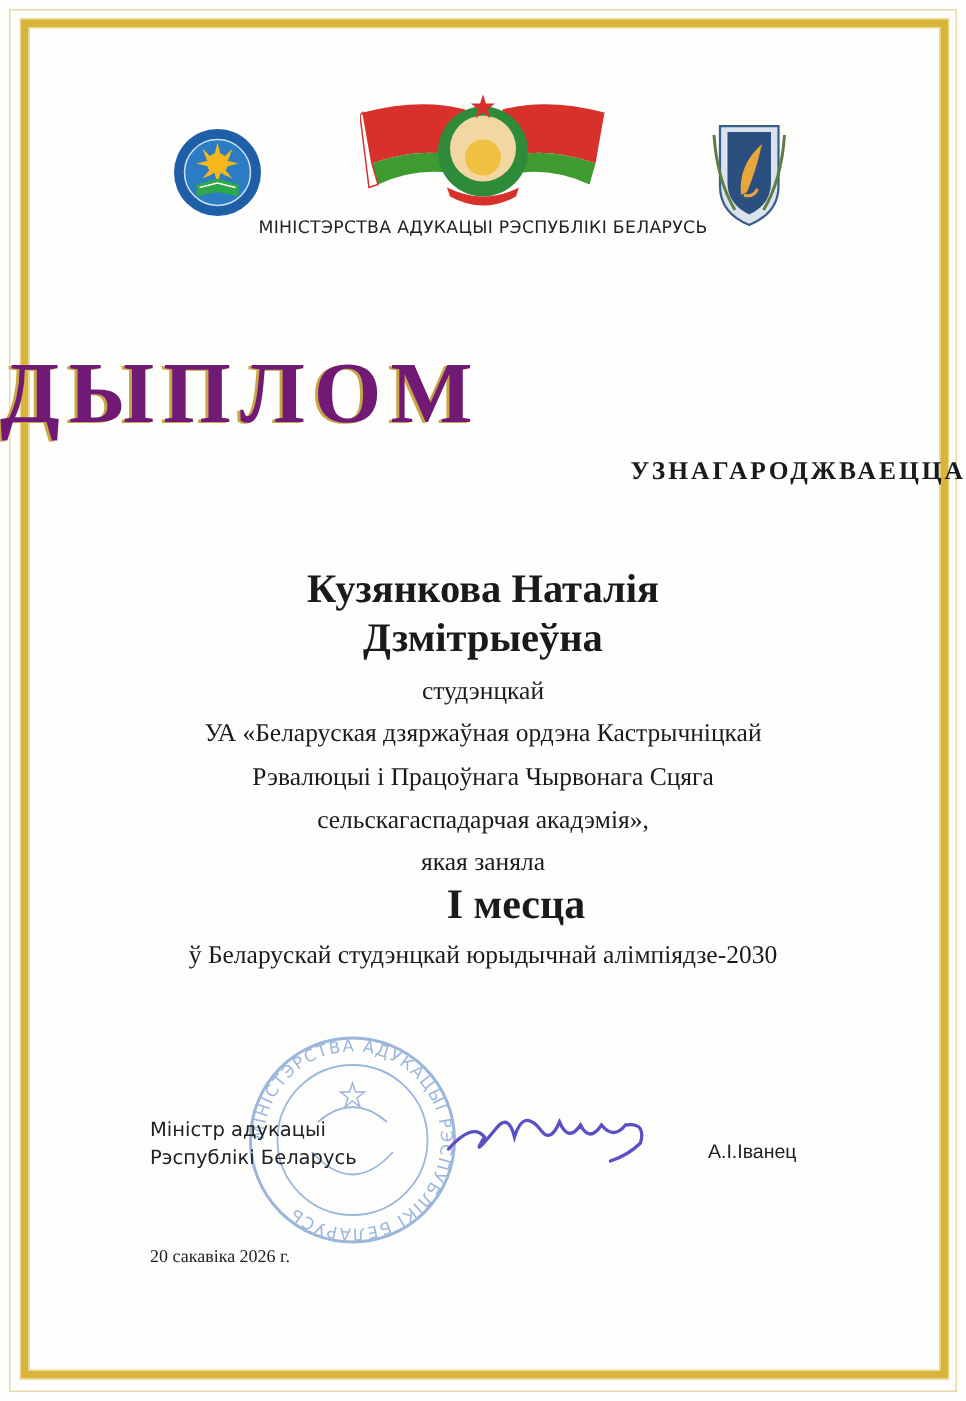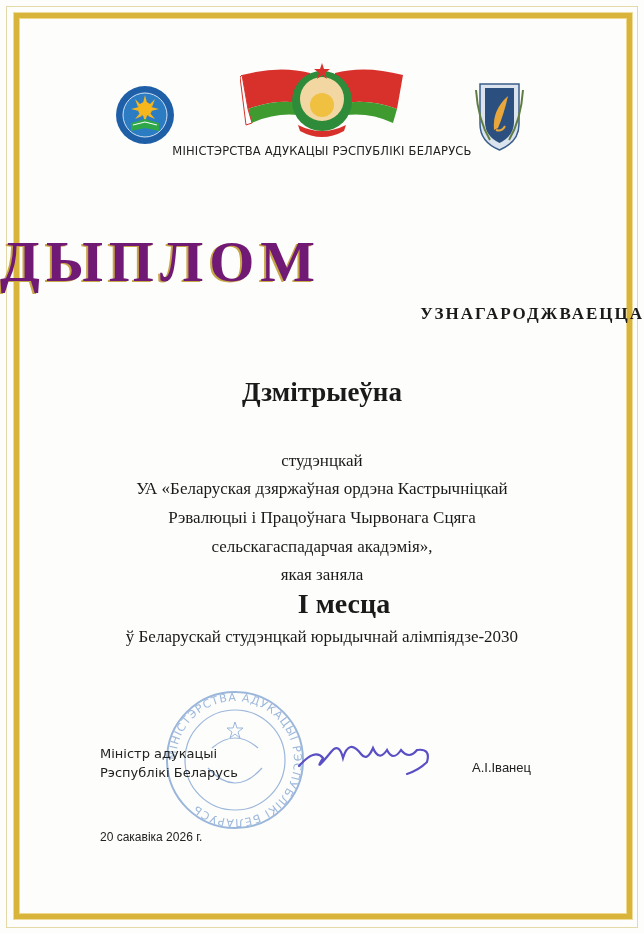--- a/index.html
+++ b/index.html
@@ -61,21 +61,21 @@
   .sig-block {
     position: absolute; left: 100px; top: 744px;
     font-family: "DejaVu Sans", sans-serif; font-size: 13px; line-height: 19px; color: #222;
   }
   .signer {
     position: absolute; left: 472px; top: 760px;
     font-family: Liberation Sans, sans-serif; font-size: 13px; color: #222;
   }
   .date {
     position: absolute; left: 100px; top: 830px;
-    font-family: Liberation Sans, sans-serif; font-size: 12px; color: #222;
+    font-family: Liberation Serif, serif; font-size: 12px; color: #222;
   }
 </style>
 </head>
 <body>
 
 <div class="outer-line"></div>
 <div class="gold-frame"></div>
 
 <svg class="logo-left" viewBox="0 0 60 60">
   <circle cx="30" cy="30" r="29" fill="#1f5fa8"></circle>
@@ -109,20 +109,21 @@
   <path d="M4 10 Q6 40 18 60" stroke="#5f7d42" stroke-width="2" fill="none"></path>
   <path d="M51 10 Q49 40 37 60" stroke="#5f7d42" stroke-width="2" fill="none"></path>
 </svg>
 
 <div class="ministry">МІНІСТЭРСТВА АДУКАЦЫІ РЭСПУБЛІКІ БЕЛАРУСЬ</div>
 
 <div class="title">ДЫПЛОМ</div>
 <div class="awarded">УЗНАГАРОДЖВАЕЦЦА</div>
 
 <div class="name">
+  <div>Кузянкова Наталія</div>
   <div>Дзмітрыеўна</div>
 </div>
 
 <div class="line" style="top:451px">студэнцкай</div>
 <div class="line" style="top:479px">УА «Беларуская дзяржаўная ордэна Кастрычніцкай</div>
 <div class="line" style="top:508px">Рэвалюцыі і Працоўнага Чырвонага Сцяга</div>
 <div class="line" style="top:537px">сельскагаспадарчая акадэмія»,</div>
 <div class="line" style="top:565px">якая заняла</div>
 <div class="place">І месца</div>
 <div class="line" style="top:627px">ў Беларускай студэнцкай юрыдычнай алімпіядзе-2030</div>

